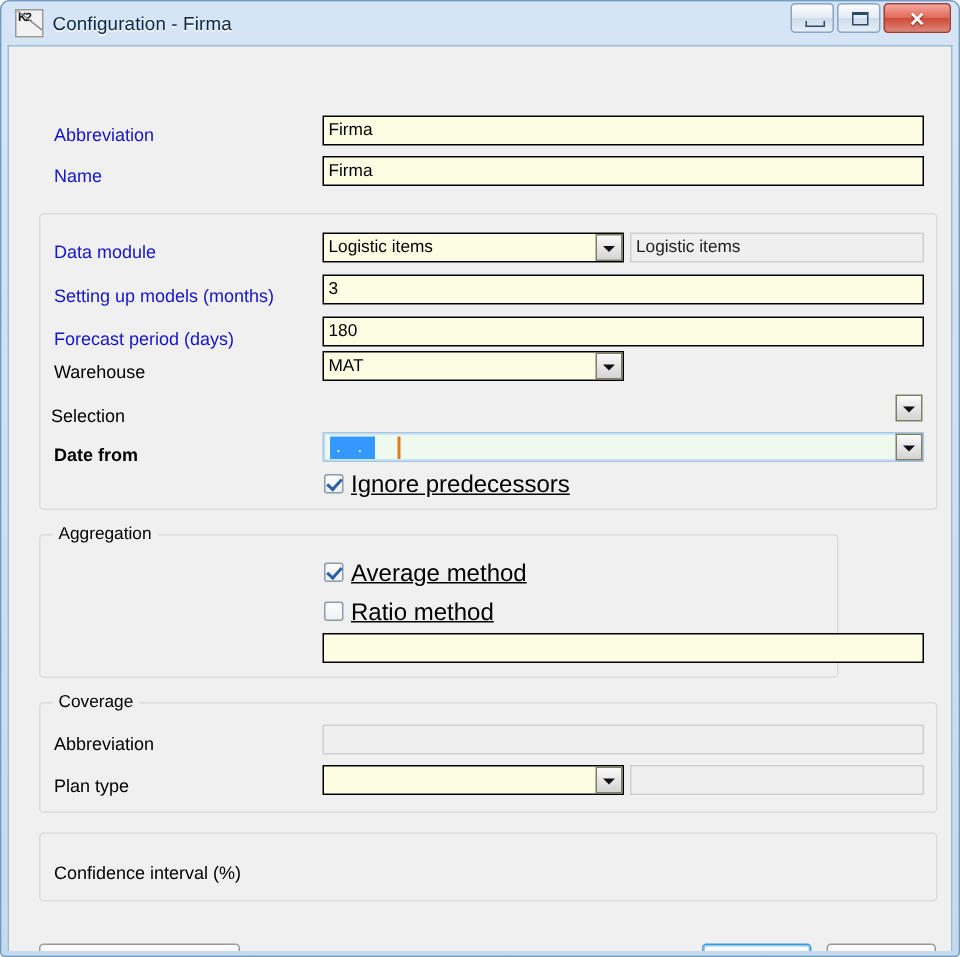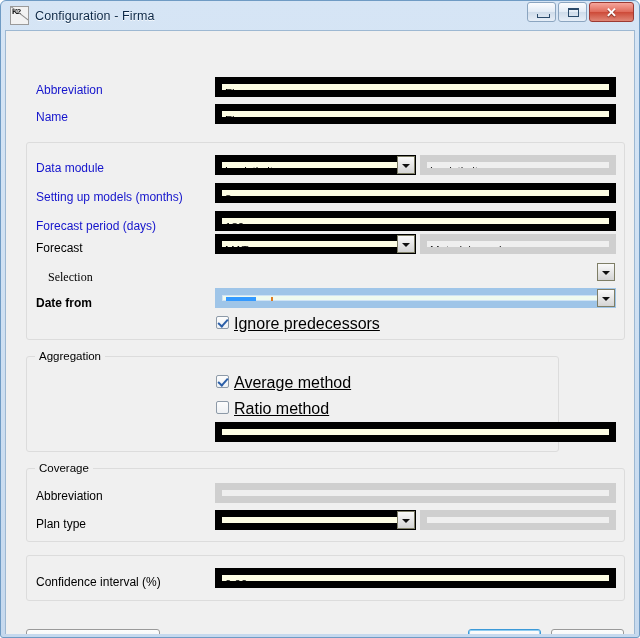--- a/index.html
+++ b/index.html
@@ -115,21 +115,21 @@
     white-space: nowrap;
     line-height: 14px;
   }
   .lbl.blue { color: #1414cc; }
   .lbl.bold { font-weight: bold; }
 
   .field {
     position: absolute;
     box-sizing: border-box;
     background: #fdfde4;
-    border: 7px solid #000000;
+    border: 1px solid #000000;
     font-size: 11.5px;
     color: #000;
     line-height: 18px;
     padding: 0 3px;
     height: 20px;
     overflow: hidden;
     white-space: nowrap;
   }
   .field.ro {
     background: #efefef;
@@ -276,26 +276,25 @@
     <div class="field" style="left:209px; top:124px; width:201px;">Logistic items</div>
     <div class="combo-btn" style="left:391px; top:125px;"></div>
     <div class="field ro" style="left:414px; top:124px; width:196px;">Logistic items</div>
 
     <div class="lbl blue" style="left:30px; top:159px;">Setting up models (months)</div>
     <div class="field" style="left:209px; top:152px; width:401px;">3</div>
 
     <div class="lbl blue" style="left:30px; top:188px;">Forecast period (days)</div>
     <div class="field" style="left:209px; top:180px; width:401px;">180</div>
 
-    <div class="lbl" style="left:30px; top:210px;">Forecast</div>
+    <div class="lbl" style="left:30px; top:210px;">Warehouse</div>
     <div class="field" style="left:209px; top:203px; width:201px;">MAT</div>
     <div class="combo-btn" style="left:391px; top:204px;"></div>
-    <div class="field ro" style="left:414px; top:203px; width:196px;">Material warehouse</div>
-
-    <div class="lbl" style="left:42px; top:239px;font-family:Liberation Serif, serif;">Selection</div>
+
+    <div class="lbl" style="left:28px; top:239px;">Selection</div>
     <div class="combo-btn" style="left:591px; top:232px;"></div>
 
     <div class="lbl bold" style="left:30px; top:265px;">Date from</div>
     <div class="field focus" style="left:209px; top:257px; width:401px;">
       <span class="date-sel" style="left:4px; top:2px;">. .</span>
       <span class="date-caret" style="left:49px; top:2px;"></span>
     </div>
     <div class="combo-btn" style="left:591px; top:258px;"></div>
 
     <div class="cbx checked" style="left:210px; top:285px;"></div>
@@ -321,20 +320,19 @@
     <div class="field ro" style="left:209px; top:452px; width:401px;"></div>
 
     <div class="lbl" style="left:30px; top:486px;">Plan type</div>
     <div class="field" style="left:209px; top:479px; width:201px;"></div>
     <div class="combo-btn" style="left:391px; top:480px;"></div>
     <div class="field ro" style="left:414px; top:479px; width:196px;"></div>
 
     <div class="group" style="left:20px; top:524px; width:599px; height:46px;"></div>
 
     <div class="lbl" style="left:30px; top:544px;">Confidence interval (%)</div>
-    <div class="field" style="left:209px; top:537px; width:401px;">0,00</div>
 
     <div class="btn" style="left:20px; top:598px; width:134px;">Coverage configuration</div>
     <div class="btn default" style="left:462px; top:598px; width:73px;">OK</div>
     <div class="btn" style="left:545px; top:598px; width:73px;">Cancel</div>
 
   </div>
 </div>
 
 </body></html>

